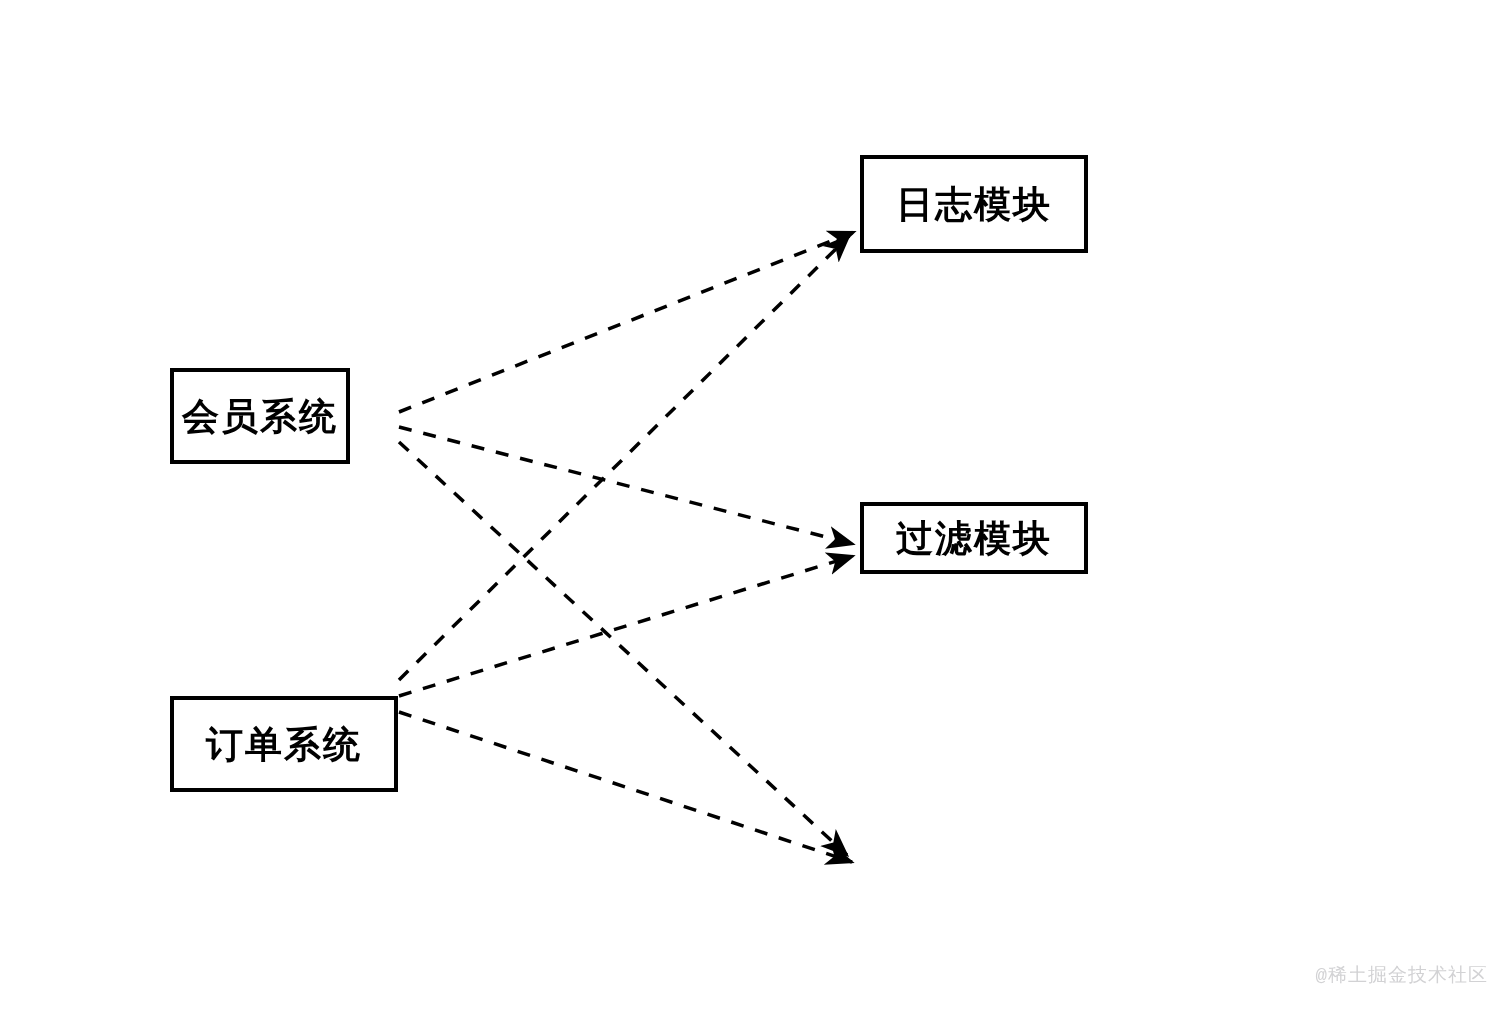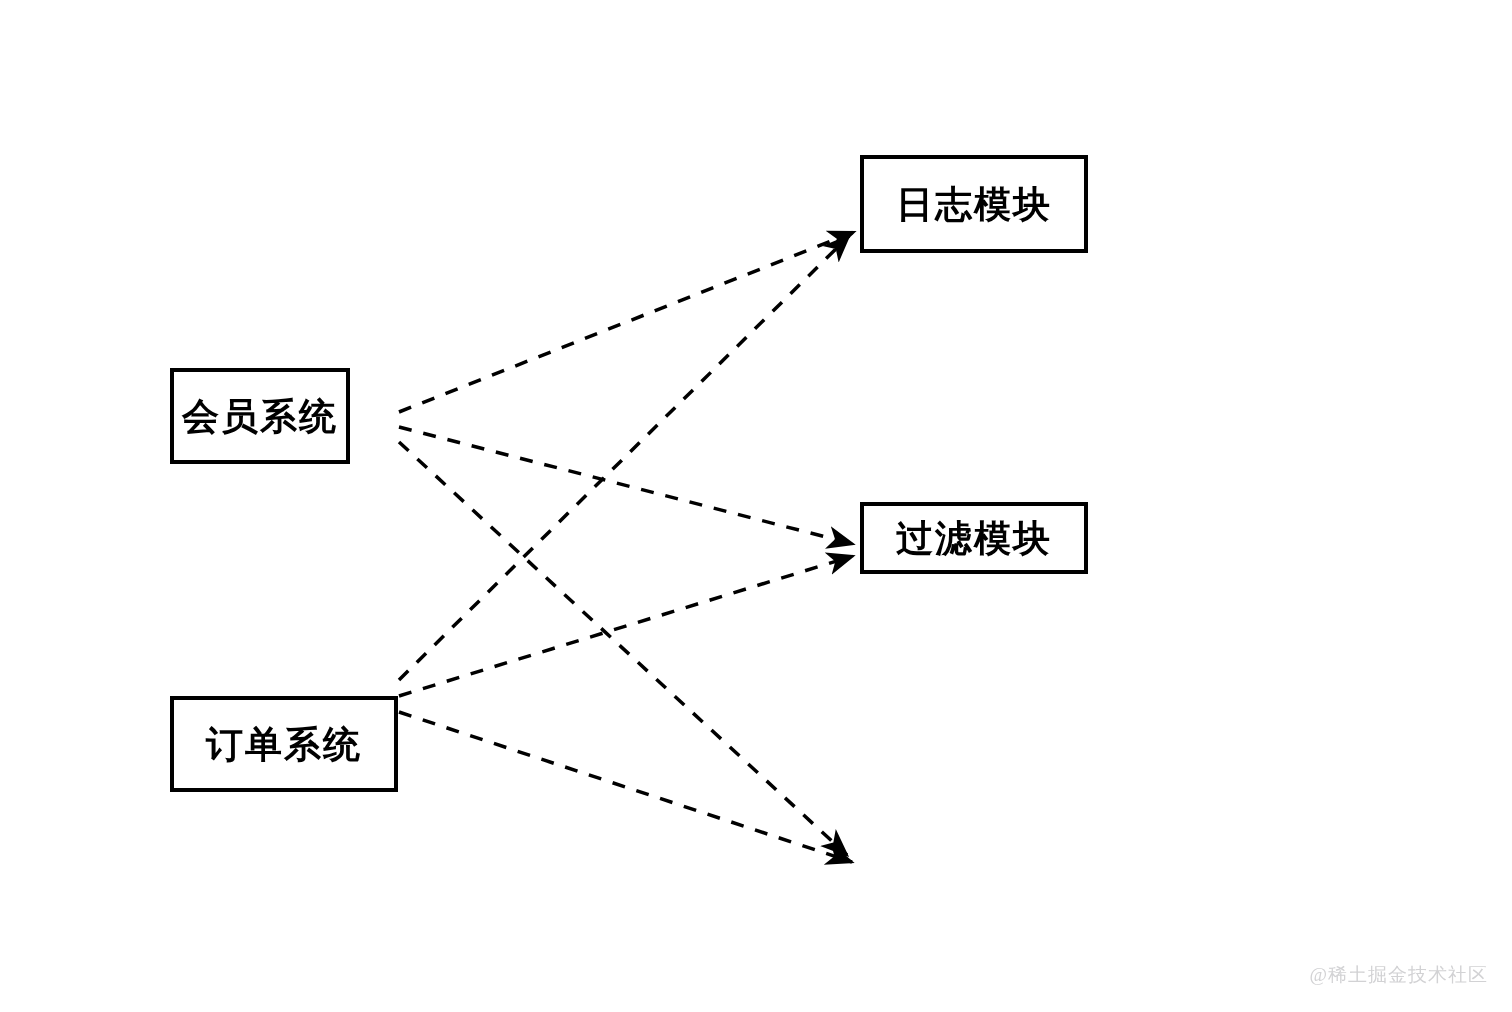--- a/index.html
+++ b/index.html
@@ -44,21 +44,21 @@
     font-size: 37px;
     letter-spacing: 2px;
     color: #000000;
     line-height: 1;
     white-space: nowrap;
   }
   #watermark {
     position: absolute;
     right: 24px;
     bottom: 24px;
-    font-family: Liberation Serif, serif;
+    font-family: Liberation Mono, monospace;
     font-size: 19px;
     letter-spacing: 1px;
     color: #d2d2d4;
     white-space: nowrap;
     user-select: none;
   }
 </style>
 </head>
 <body>
 

